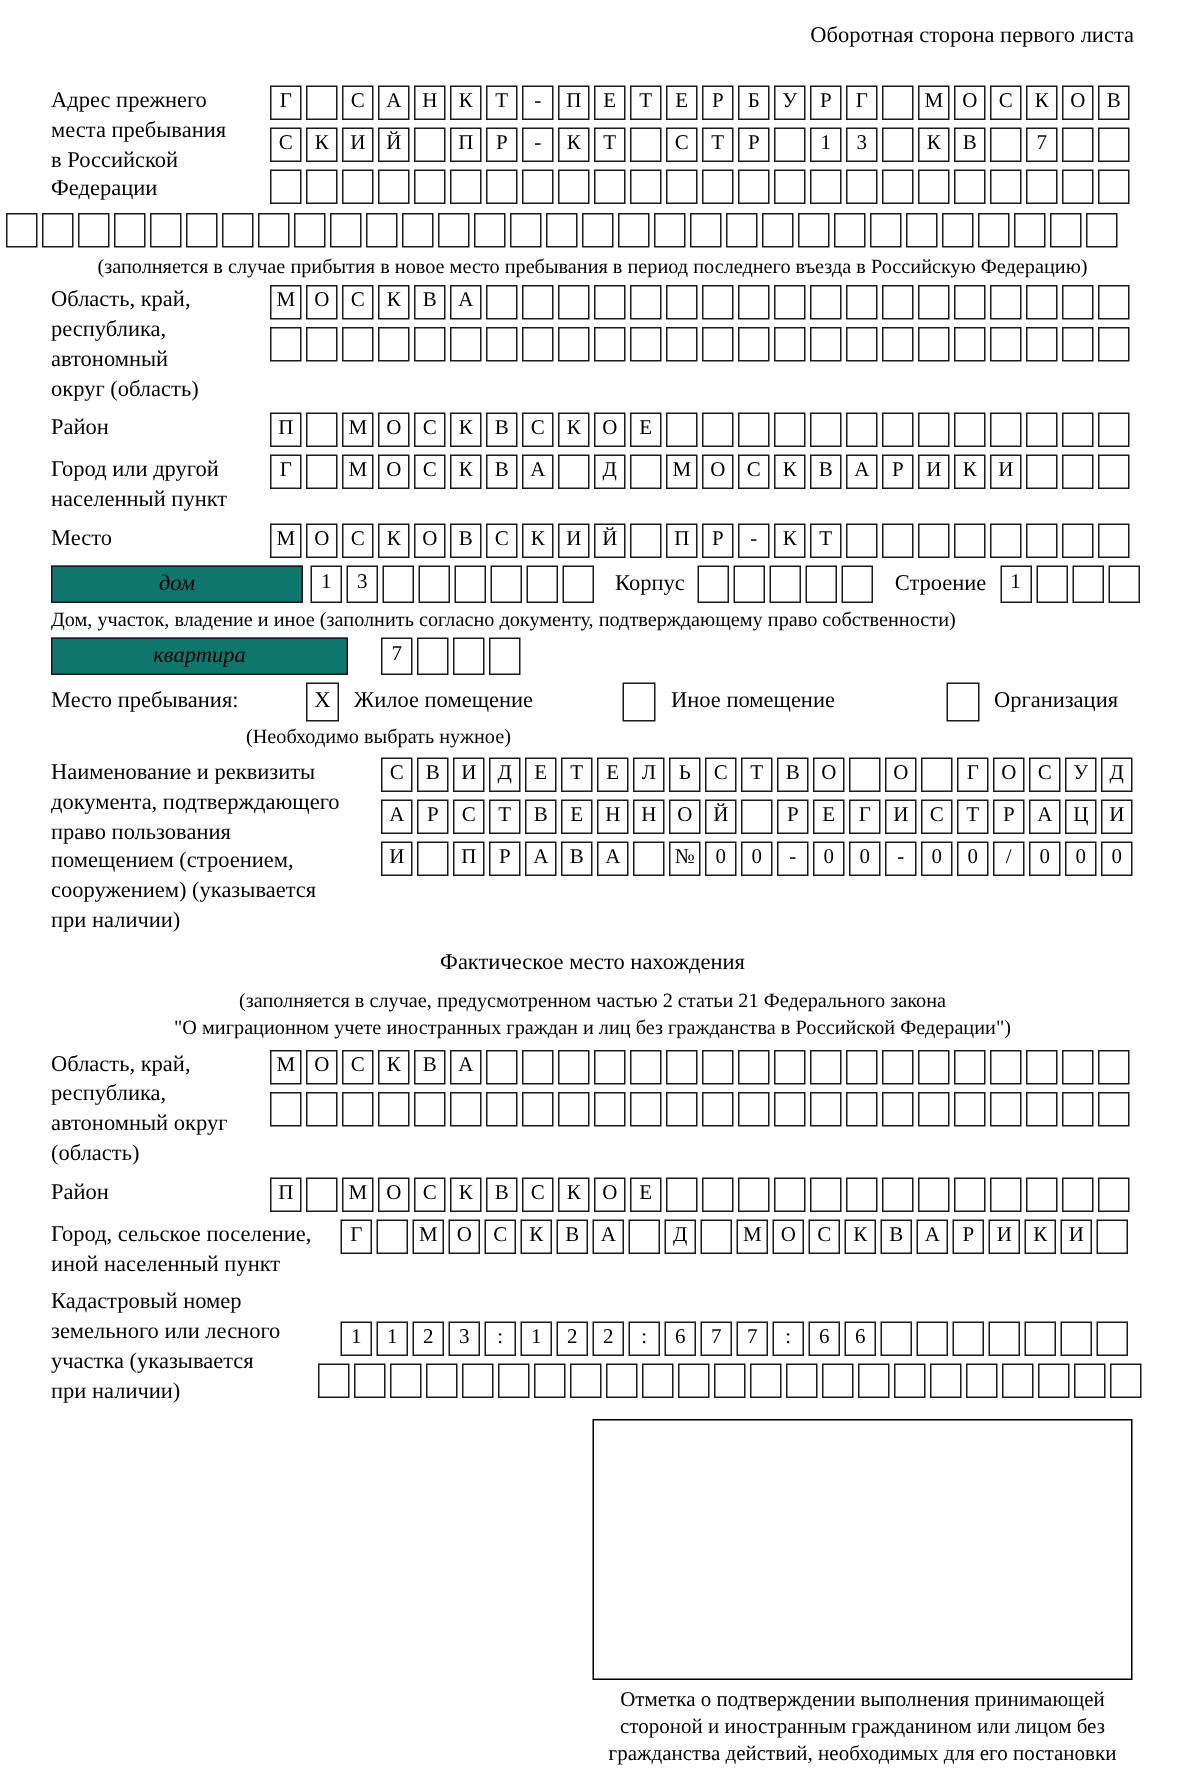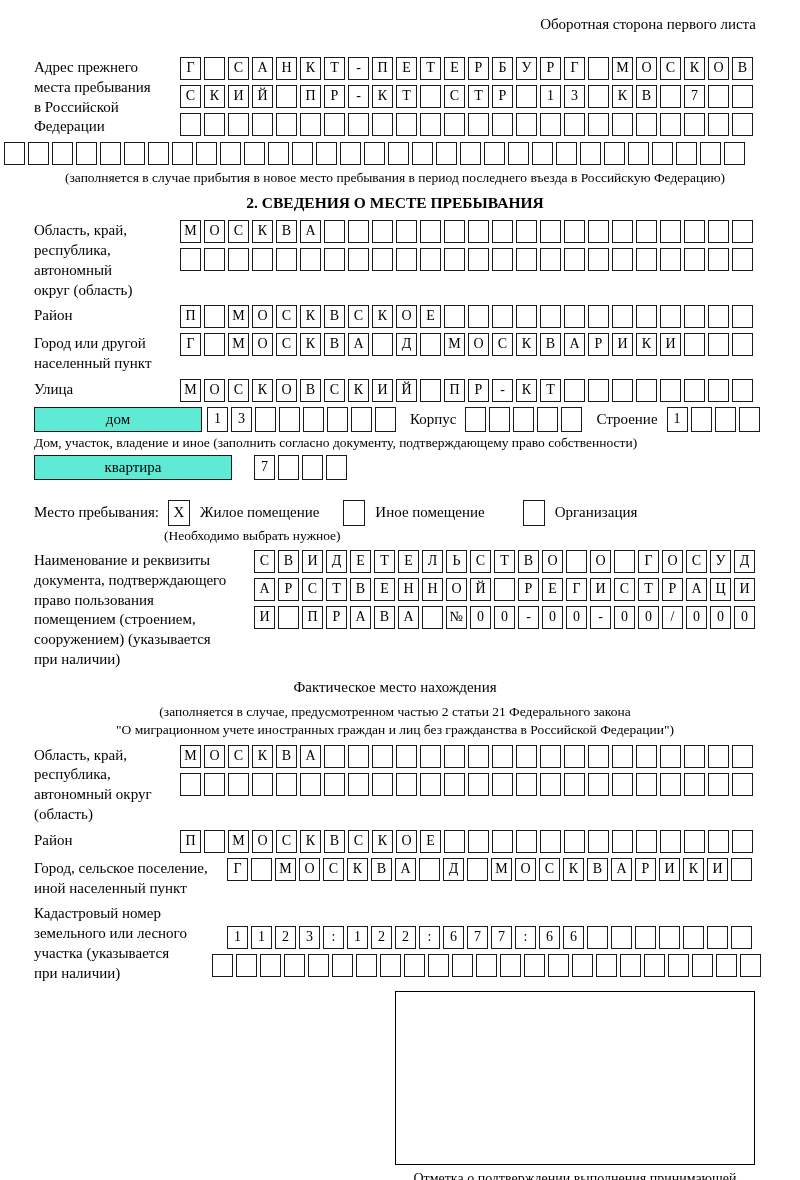--- a/index.html
+++ b/index.html
@@ -35,30 +35,30 @@
   .caption { font-size:13.5px; margin:2px 0 4px; }
   .caption.center { text-align:center; }
 
   .section-title { text-align:center; font-weight:bold; font-size:15.5px; margin:8px 0 8px; }
 
   
   .inline-row { display:flex; align-items:center; margin:4px 0 3px; }
   .wide-box {
     border:1.5px solid #1a1a1a; height:25px;
     display:flex; align-items:center; justify-content:center;
-    font-size:15px; flex:none; background:#5eead4;
+    font-size:15px; flex:none; background:#0f766e;font-style:italic;
   }
   .wide-box.house { width:168px; margin-right:5px; }
   .wide-box.flat  { width:198px; margin-right:22px; }
   .inline-row .box-row { height:25px; }
   .inline-row .cell { height:25px; line-height:22px; }
   .inline-label { font-size:15px; padding:0 9px 0 14px; flex:none; }
 
   
-  .stay-row { display:flex; align-items:center; font-size:15px; margin:20px 0 2px; }
+  .stay-row { display:flex; align-items:center; font-size:15px; margin:5px 0 2px;gap:36px; }
   .stay-label { margin-right:9px; }
   .cb-cell {
     width:22px; height:26px; flex:none;
     border:1.5px solid #1a1a1a;
     font-size:15px; line-height:23px; text-align:center;
     margin-right:10px; background:#fff;
   }
   .stay-opt { display:flex; align-items:center; }
   .stay-opt .opt-label { margin-right:24px; }
   .stay-opt.last .opt-label { margin-right:0; }
@@ -199,21 +199,20 @@
           <span class="cell"></span>
           <span class="cell"></span>
           <span class="cell"></span>
           <span class="cell"></span>
           <span class="cell"></span>
         </div>
     </div>
   </div>
   <div class="caption center">(заполняется в случае прибытия в новое место пребывания в период последнего въезда в Российскую Федерацию)</div>
 
-  <div class="section-title">2. СВЕДЕНИЯ О МЕСТЕ ПРЕБЫВАНИЯ</div>
 
   <div class="field">
     <div class="field-label">Область, край,<br>республика,<br>автономный<br>округ (область)</div>
     <div class="field-rows">
       <div class="box-row">
           <span class="cell">М</span>
           <span class="cell">О</span>
           <span class="cell">С</span>
           <span class="cell">К</span>
           <span class="cell">В</span>
@@ -324,21 +323,21 @@
           <span class="cell">К</span>
           <span class="cell">И</span>
           <span class="cell"></span>
           <span class="cell"></span>
           <span class="cell"></span>
         </div>
     </div>
   </div>
 
   <div class="field">
-    <div class="field-label">Улица</div>
+    <div class="field-label">Место</div>
     <div class="field-rows">
       <div class="box-row">
           <span class="cell">М</span>
           <span class="cell">О</span>
           <span class="cell">С</span>
           <span class="cell">К</span>
           <span class="cell">О</span>
           <span class="cell">В</span>
           <span class="cell">С</span>
           <span class="cell">К</span>

